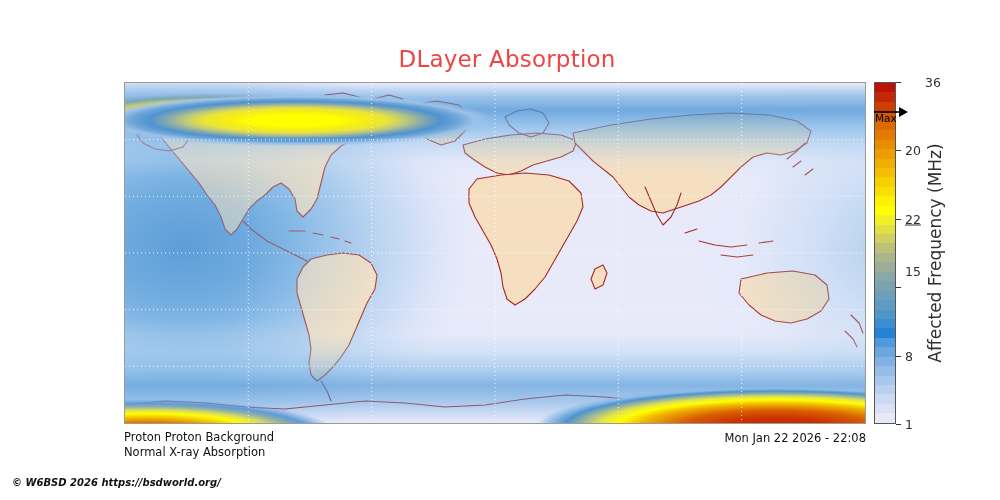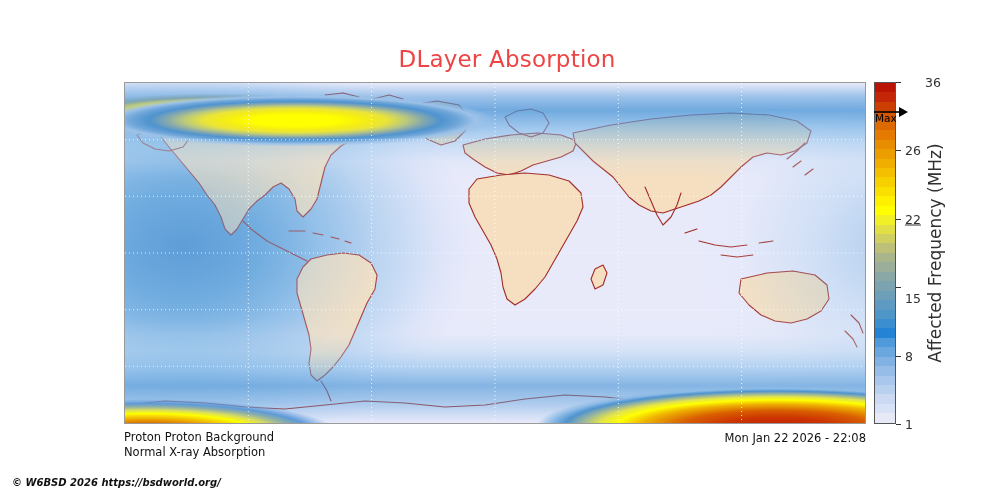--- a/index.html
+++ b/index.html
@@ -385,25 +385,25 @@
     </svg>
     <div class="mm-label">Max</div>
   </div>
 
   <div id="cb-ticks">
       <div class="cb-tick" style="top: 342px;"></div>
       <div class="cb-tick-label" style="top: 342px;">1</div>
       <div class="cb-tick" style="top: 273.6px;"></div>
       <div class="cb-tick-label" style="top: 273.6px;">8</div>
       <div class="cb-tick" style="top: 205.2px;"></div>
-      <div class="cb-tick-label" style="top: 216px;">15</div>
+      <div class="cb-tick-label" style="top: 189px;">15</div>
       <div class="cb-tick" style="top: 136.8px;"></div>
       <div class="cb-tick-label" style="top: 136.8px; text-decoration: underline;">22</div>
       <div class="cb-tick" style="top: 68.4px;"></div>
-      <div class="cb-tick-label" style="top: 68.4px;">26</div>
+      <div class="cb-tick-label" style="top: 68.4px;">20</div>
       <div class="cb-tick" style="top: 0px;"></div>
       <div class="cb-tick-label" style="top: 0px; margin-left: 20px;">36</div>
     </div>
 </div>
 
 <div id="cb-axis-label">
   <span>Affected Frequency (MHz)</span>
 </div>
 
 <div class="note" id="note-proton">Proton Proton Background</div>

